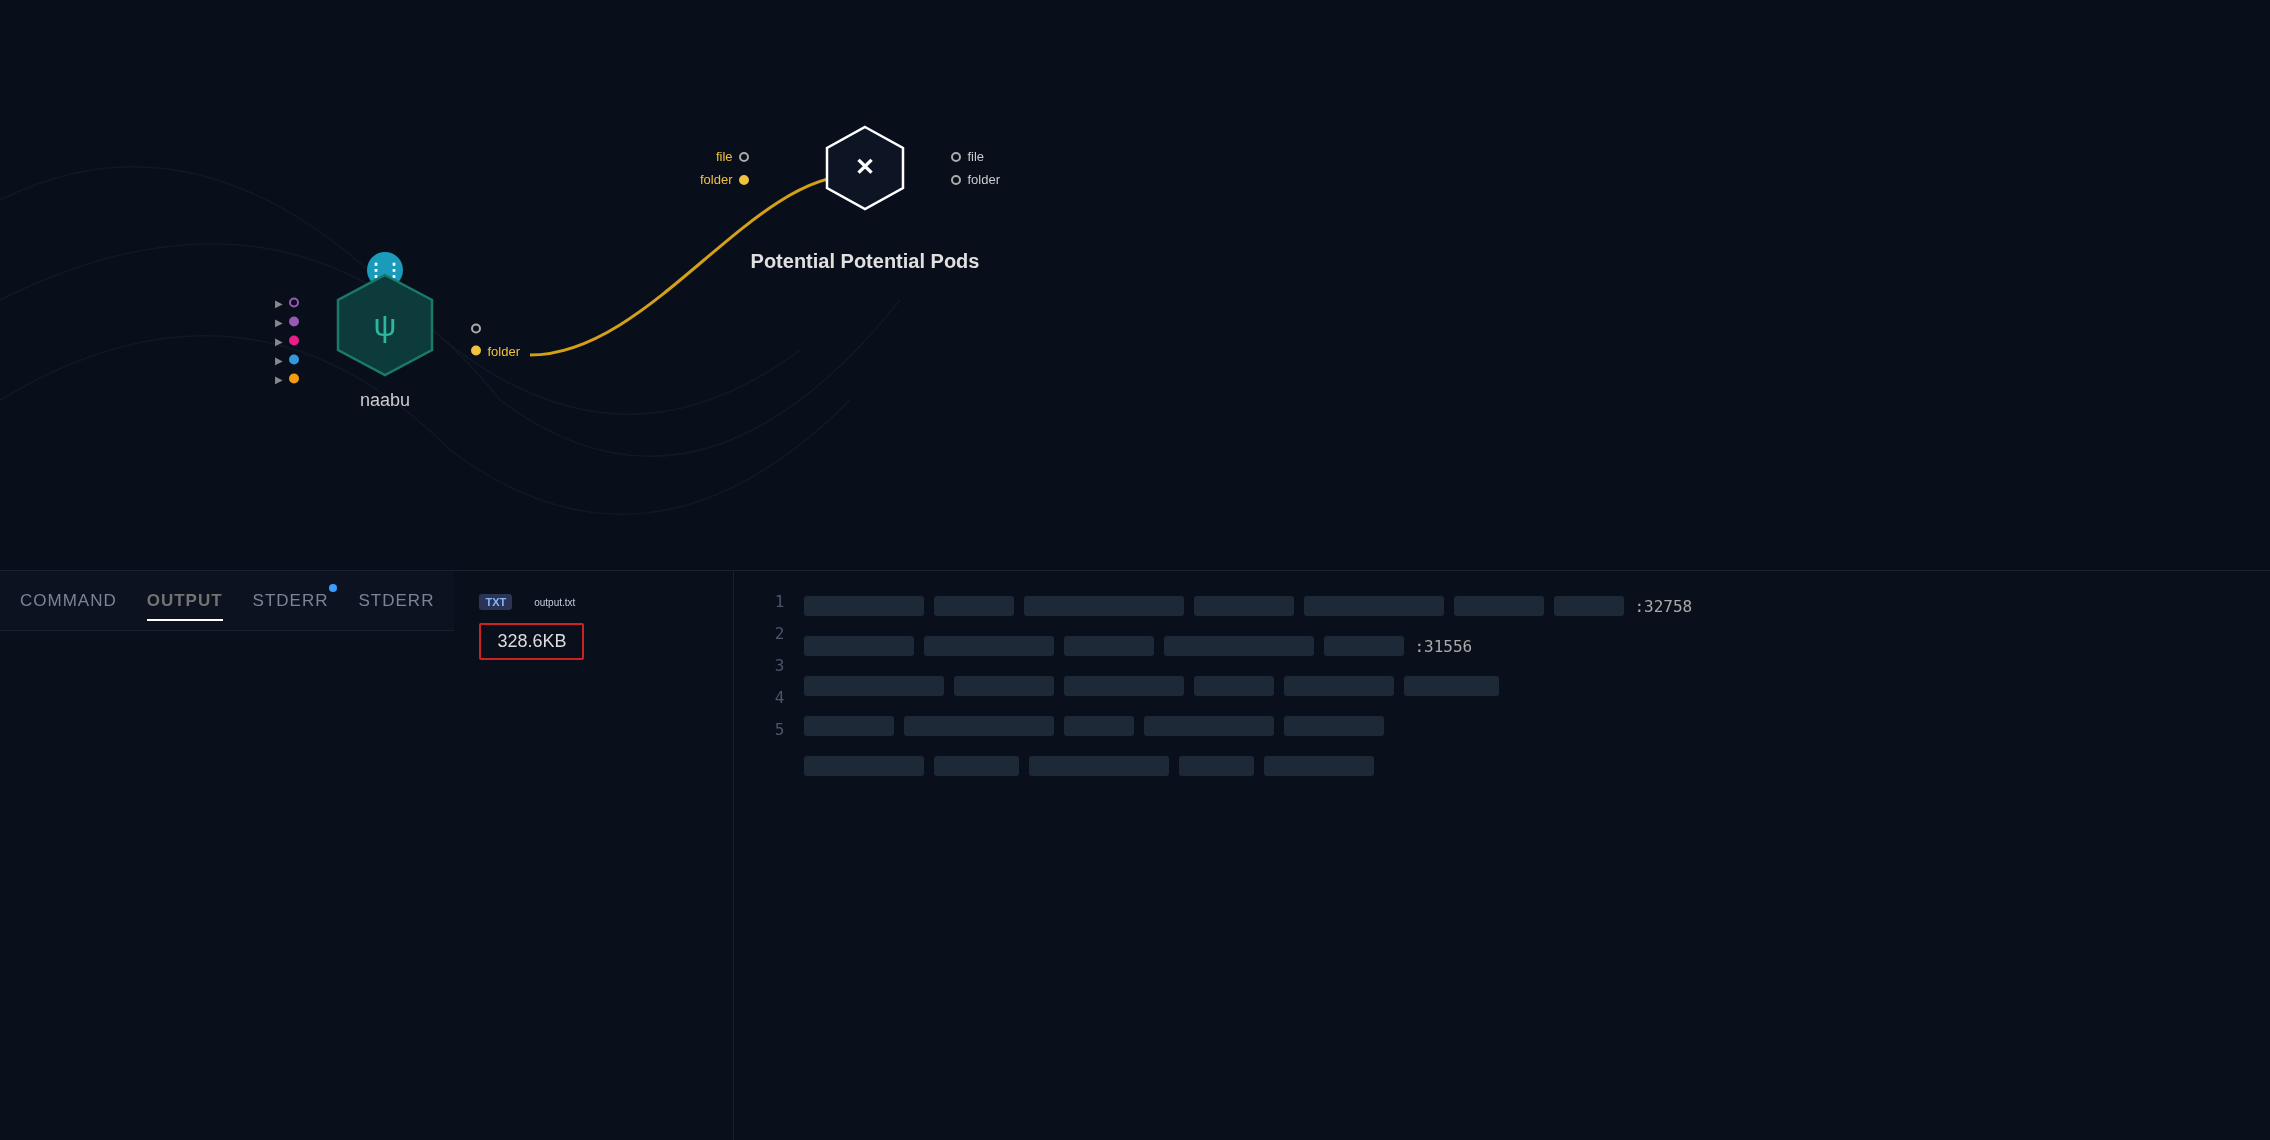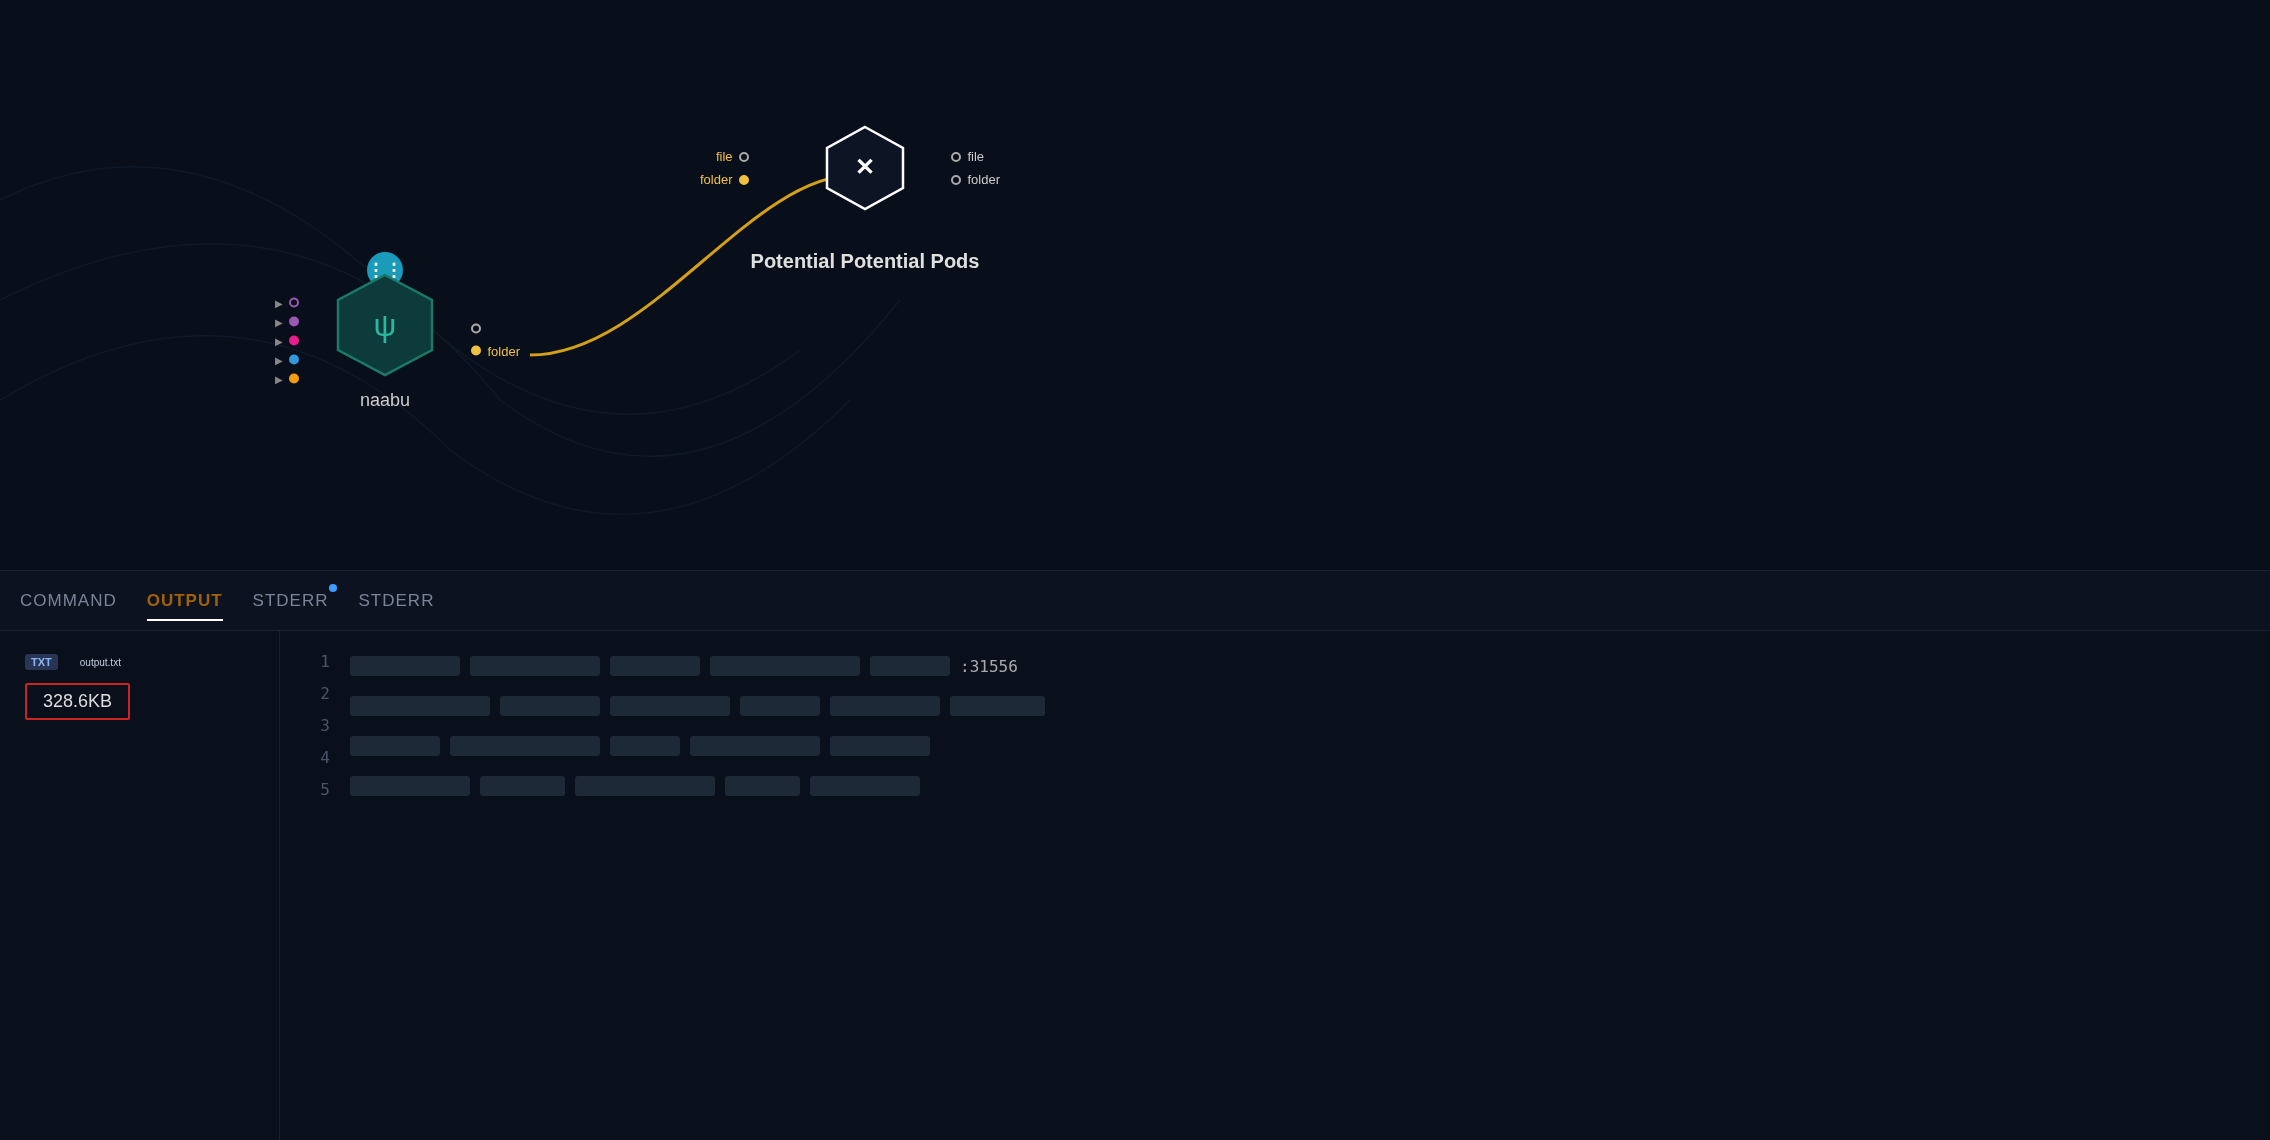--- a/index.html
+++ b/index.html
@@ -226,21 +226,21 @@
       gap: 6px;
     }
 
     
     .bottom-panel {
       width: 100%;
       height: 570px;
       background: #0a0f1c;
       border-top: 1px solid #1a2030;
       display: flex;
-      flex-direction: column;
+      flex-direction: row;
     }
 
     .tabs-bar {
       display: flex;
       align-items: center;
       height: 60px;
       background: #0d1220;
       border-bottom: 1px solid #1a2030;
       padding: 0 20px;
       gap: 30px;
@@ -250,21 +250,21 @@
       font-size: 17px;
       color: #7a8499;
       cursor: pointer;
       padding: 5px 0;
       position: relative;
       letter-spacing: 1px;
       font-weight: 500;
     }
 
     .tab-item.active {
-      color: #a16207;
+      color: #737373;
       font-weight: 700;
     }
 
     .tab-item.active::after {
       content: '';
       position: absolute;
       bottom: -5px;
       left: 0;
       width: 100%;
       height: 2px;
@@ -545,20 +545,30 @@
       <div class="line-number-content">
         <div class="line-numbers">
           <div>1</div>
           <div>2</div>
           <div>3</div>
           <div>4</div>
           <div>5</div>
         </div>
         <div class="content-lines">
 
+          <div class="content-line">
+            <div class="blurred-block" style="width:120px;"></div>
+            <div class="blurred-block" style="width:80px;"></div>
+            <div class="blurred-block" style="width:160px;"></div>
+            <div class="blurred-block" style="width:100px;"></div>
+            <div class="blurred-block" style="width:140px;"></div>
+            <div class="blurred-block" style="width:90px;"></div>
+            <div class="blurred-block" style="width:70px;"></div>
+            <span class="line-end">:32758</span>
+          </div>
 
           <div class="content-line">
             <div class="blurred-block" style="width:110px;"></div>
             <div class="blurred-block" style="width:130px;"></div>
             <div class="blurred-block" style="width:90px;"></div>
             <div class="blurred-block" style="width:150px;"></div>
             <div class="blurred-block" style="width:80px;"></div>
             <span class="line-end">:31556</span>
           </div>
 

